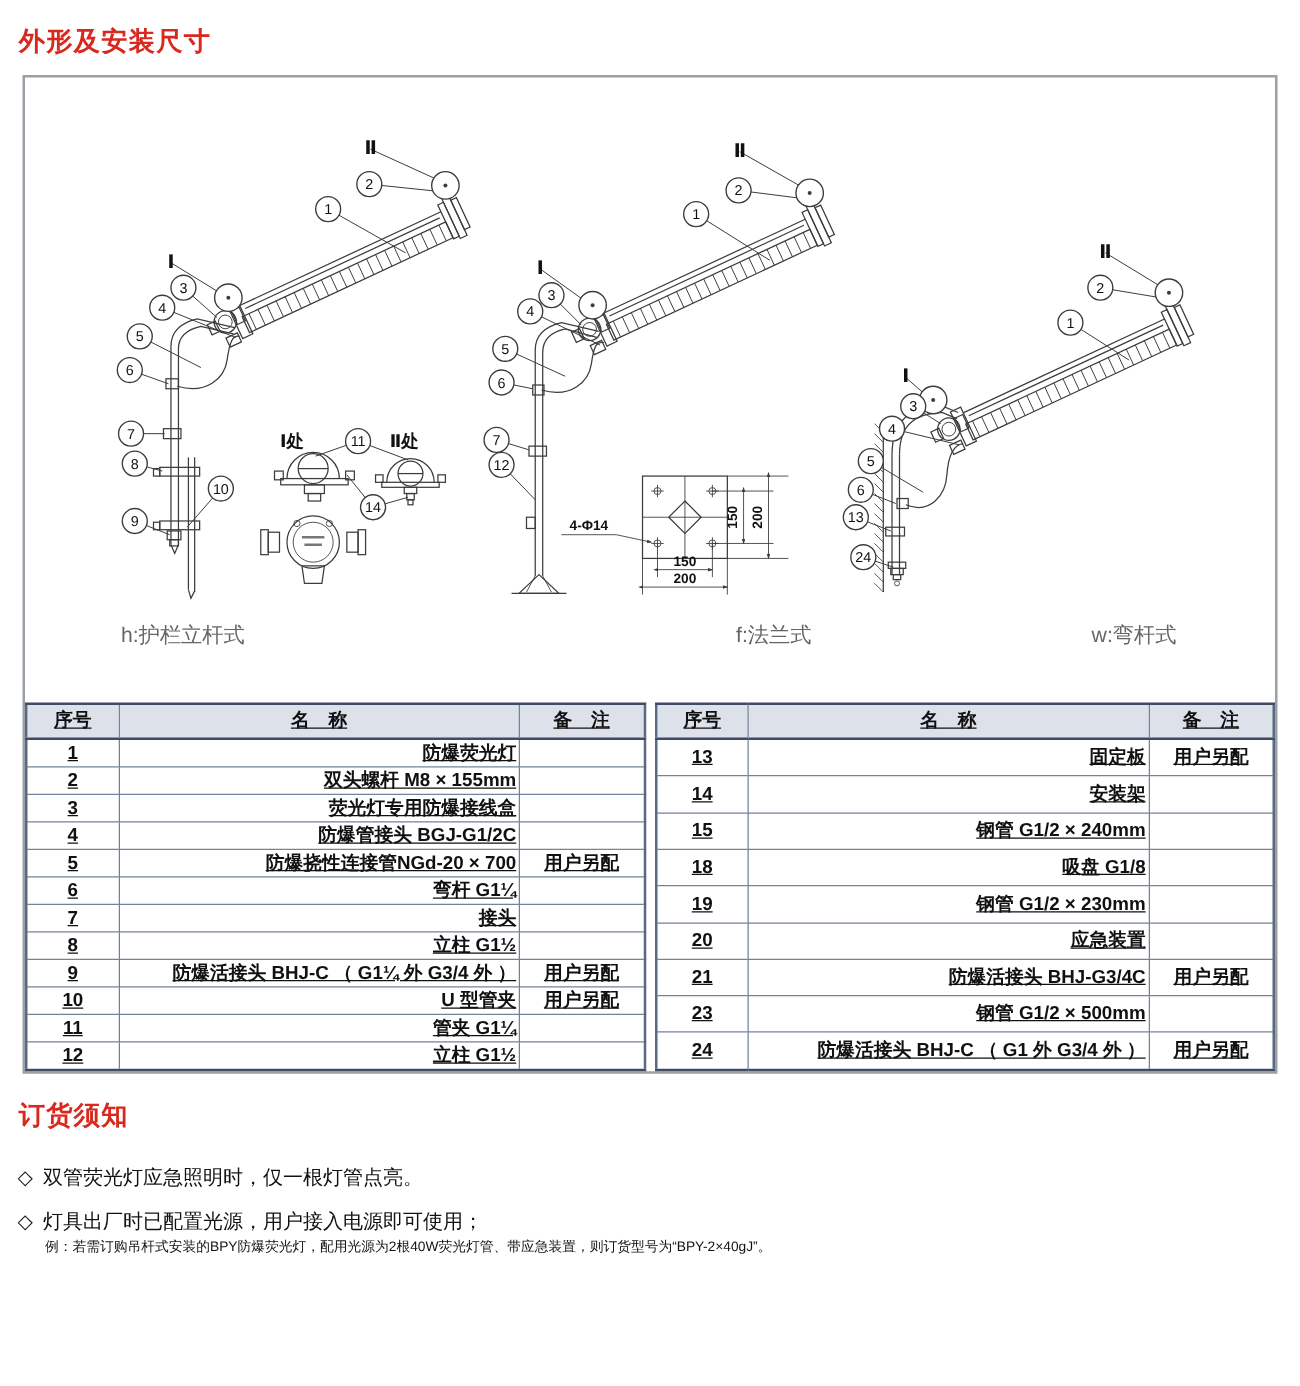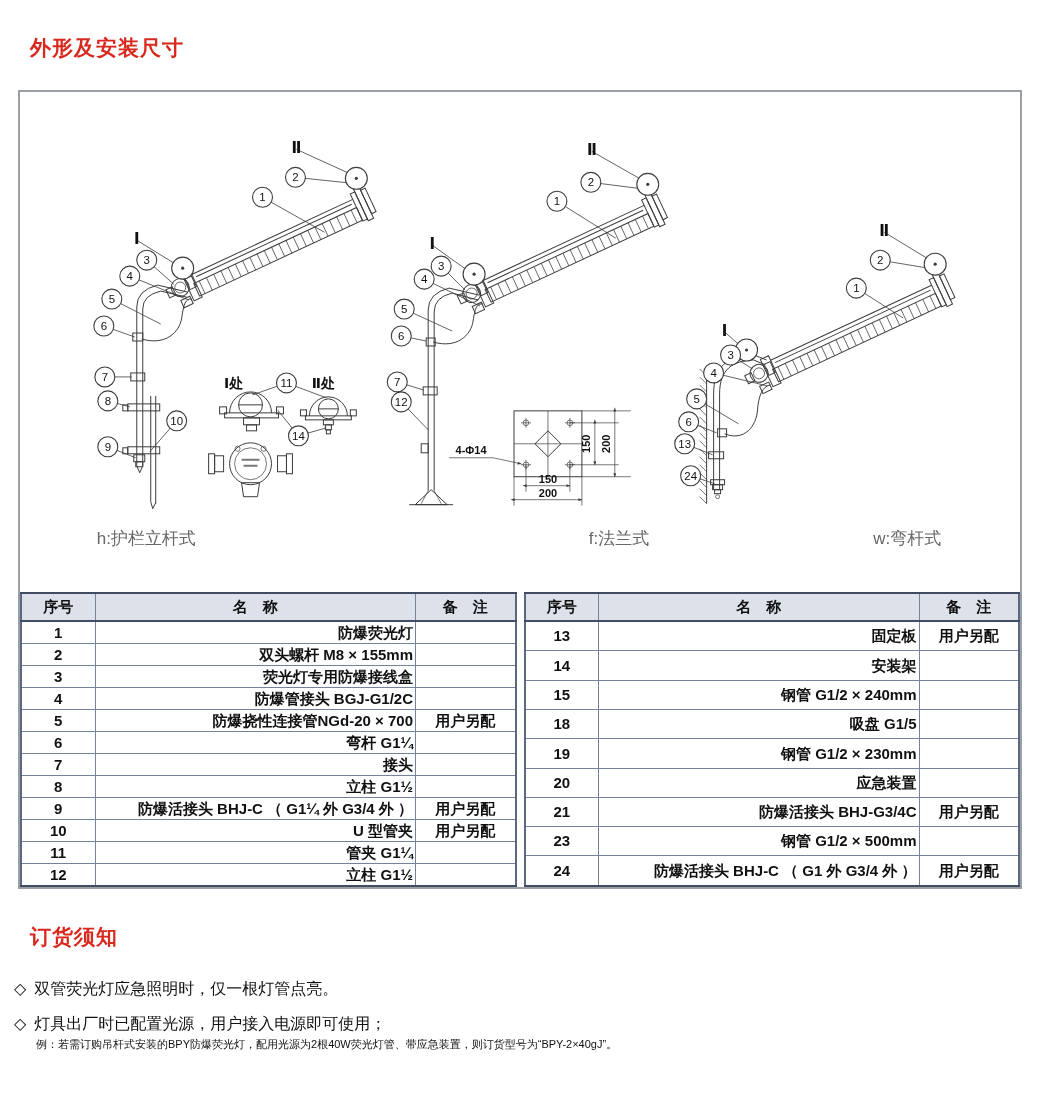--- a/index.html
+++ b/index.html
@@ -1,20 +1,20 @@
 <!DOCTYPE html>
 <html><head>
 <meta charset="utf-8">
 <style>
   html,body{margin:0;padding:0;background:#fff;}
   body{width:1040px;font-family:"Liberation Sans","DejaVu Sans",sans-serif;color:#111;}
-  .sec-title{color:#d9291f;font-size:21px;font-weight:bold;margin:16px;padding:18px 0 12px 14px;letter-spacing:1px;}
+  .sec-title{color:#d9291f;font-size:21px;font-weight:bold;margin:1px;padding:18px 0 12px 14px;letter-spacing:1px;}
   .box{margin-left:18px;width:1004px;border:2px solid #9aa0a6;box-sizing:border-box;background:#fff;}
   svg.diagrams{display:block;width:1000px;height:500px;}
-  .tables{display:flex;gap:7px;}
+  .tables{display:flex;gap:7px;text-decoration:underline;}
   .tables table{border-collapse:collapse;flex:1;table-layout:fixed;font-size:15px;font-weight:bold;border-left:2px solid #5a6880;border-right:2px solid #5a6880;}
   .tables td,.tables th{border:1px solid #74829c;height:21px;padding:0 2px;line-height:1.05;overflow:hidden;white-space:nowrap;}
   .tables th{background:#dce1ea;border-top:2px solid #3f4c63;border-bottom:2px solid #3f4c63;height:26px;font-size:15px;}
   .tables tr:last-child td{border-bottom:2px solid #3f4c63;}
   td.no,td.note{text-align:center;}
   td.name{text-align:right;}
   .order{}
   .order-item{font-size:16px;margin:14px 0 0 14px;}
   .order-item .bullet{margin-right:8px;}
   .order-example{font-size:11px;margin:2px 0 18px 36px;}
@@ -492,21 +492,21 @@
               <td class="name">安装架</td>
               <td class="note"></td>
             </tr>
           <tr>
               <td class="no">15</td>
               <td class="name">钢管 G1/2 × 240mm</td>
               <td class="note"></td>
             </tr>
           <tr>
               <td class="no">18</td>
-              <td class="name">吸盘 G1/5</td>
+              <td class="name">吸盘 G1/8</td>
               <td class="note"></td>
             </tr>
           <tr>
               <td class="no">19</td>
               <td class="name">钢管 G1/2 × 230mm</td>
               <td class="note"></td>
             </tr>
           <tr>
               <td class="no">20</td>
               <td class="name">应急装置</td>

